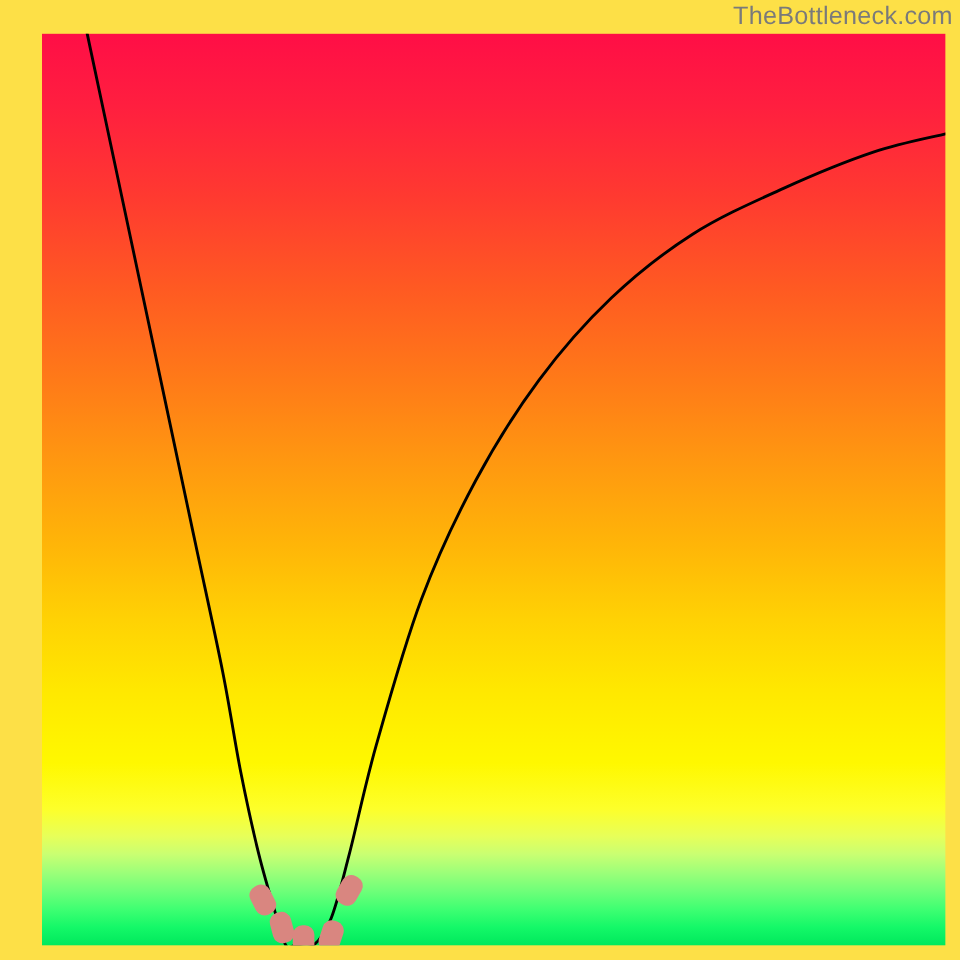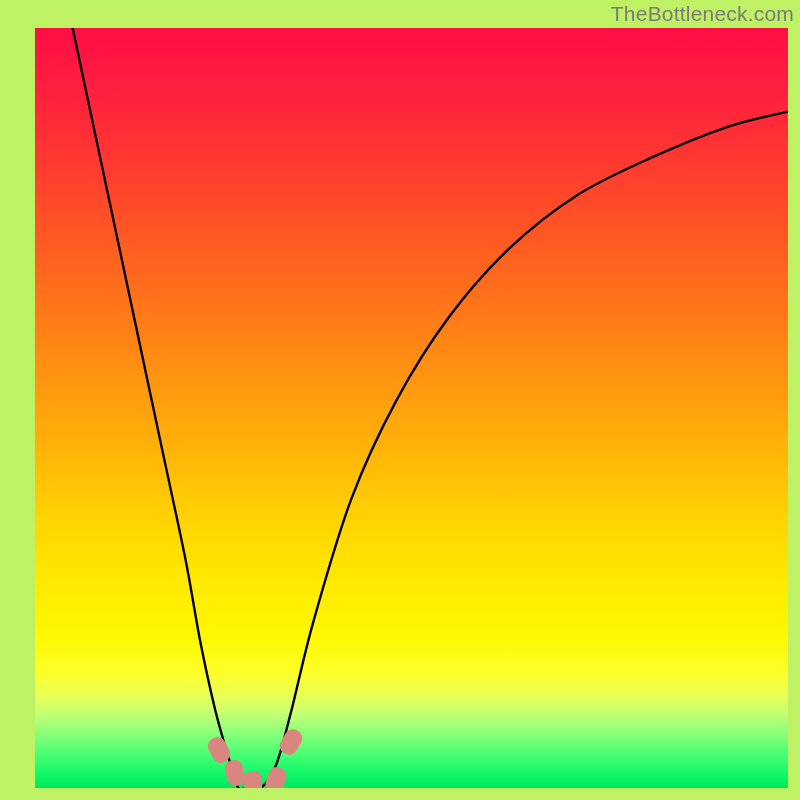--- a/index.html
+++ b/index.html
@@ -10,21 +10,21 @@
     background: #000;
     overflow: hidden;
     font-family: Arial, Helvetica, sans-serif;
   }
   .frame {
     position: absolute;
     left: 0;
     top: 0;
     width: 800px;
     height: 800px;
-    background: #bef264;
+    background: #fde047;
   }
   .watermark {
     position: absolute;
     top: 2px;
     right: 6px;
     color: #7a7a7a;
     font-size: 21px;
     letter-spacing: 0.2px;
     font-weight: 400;
     z-index: 5;

